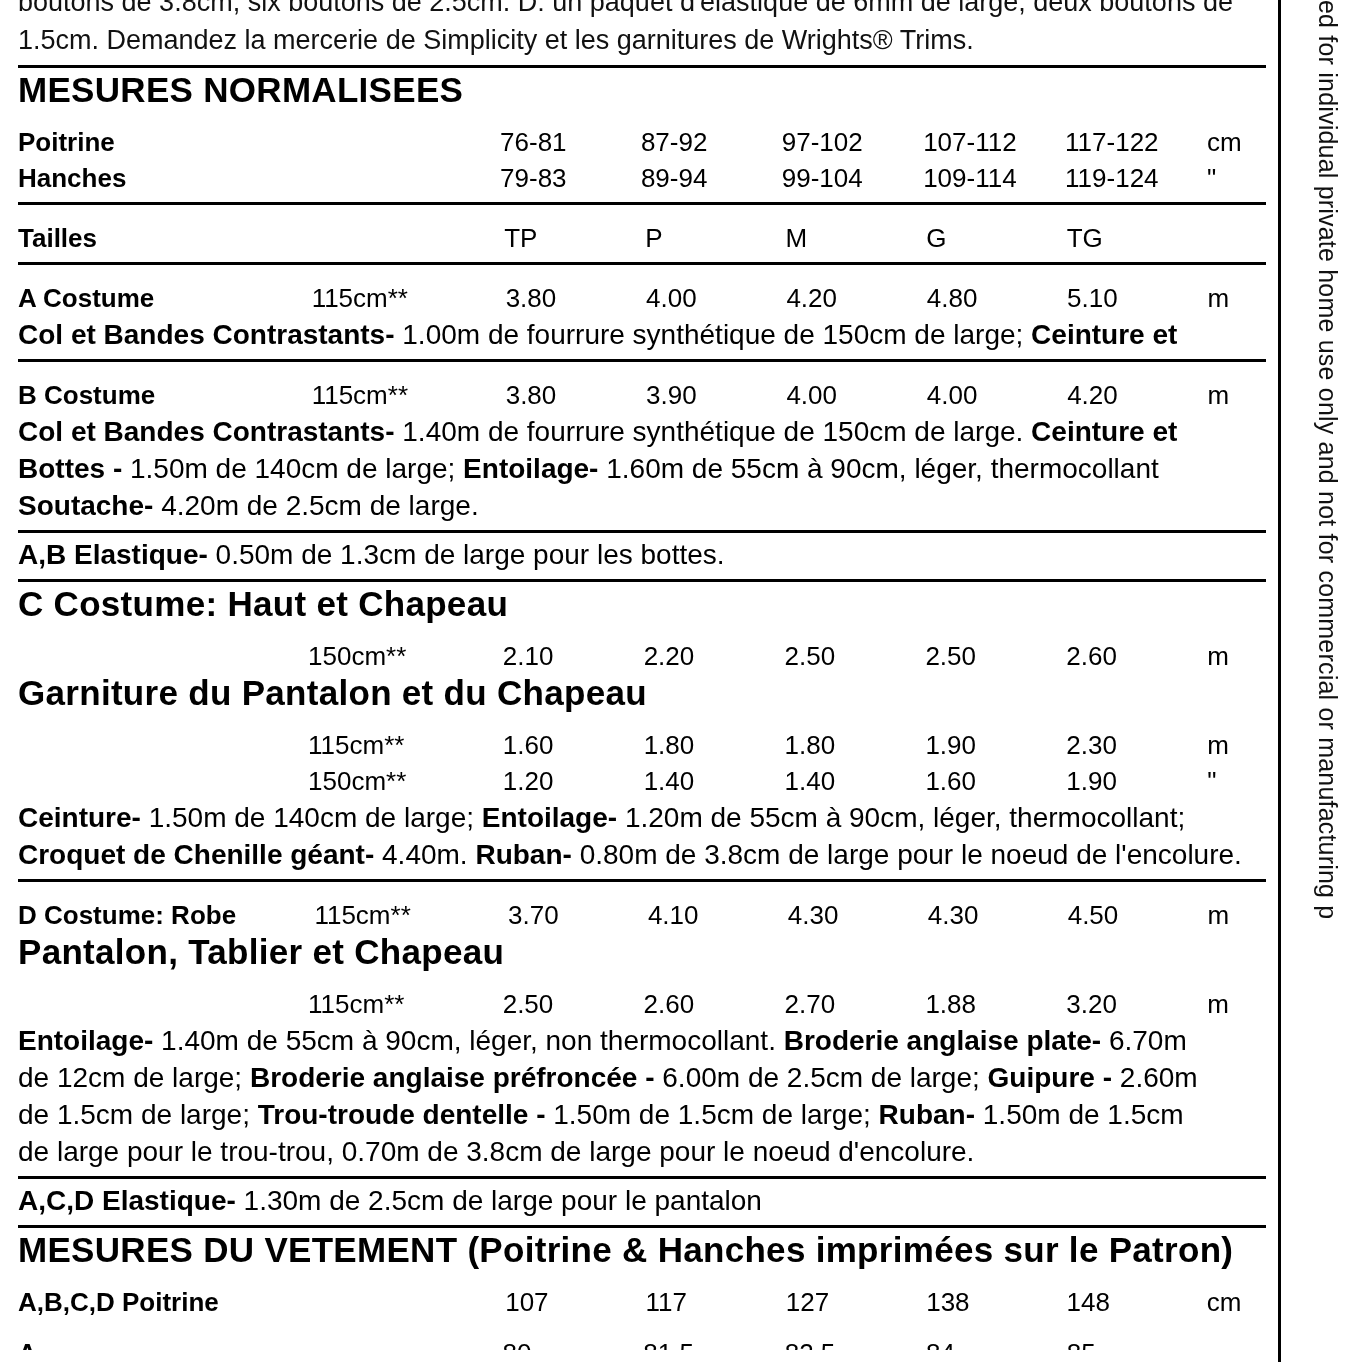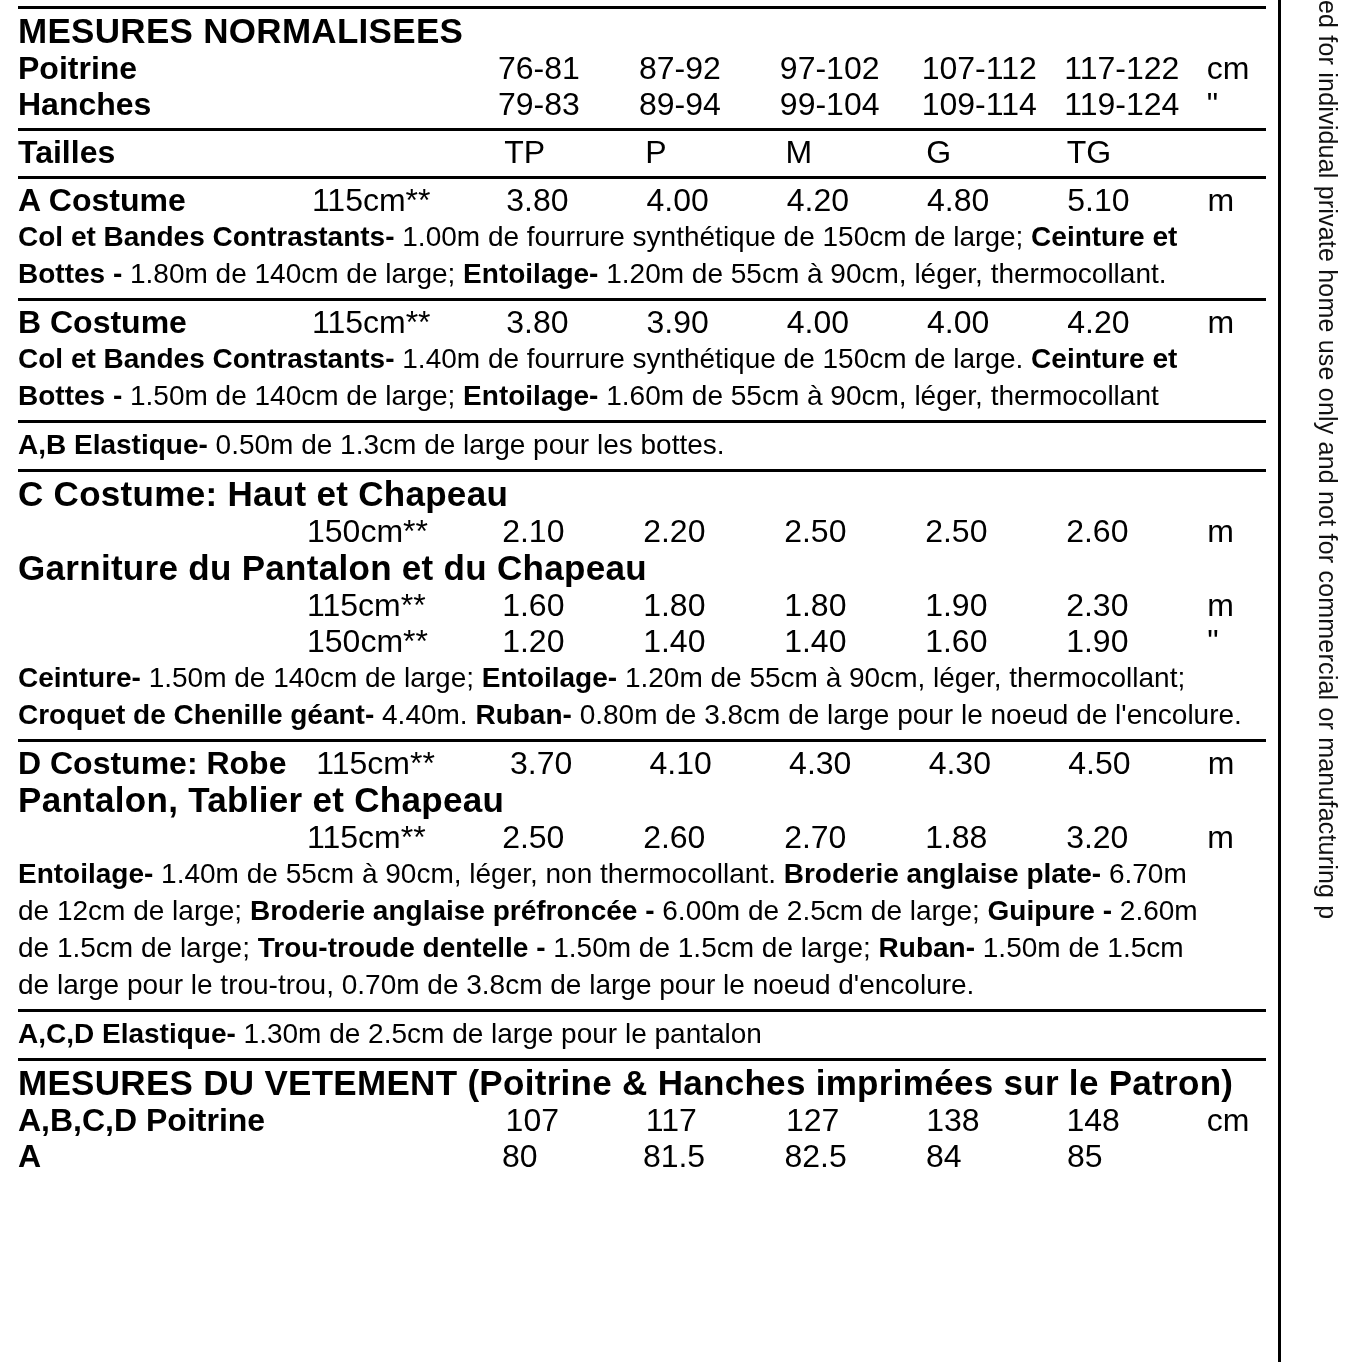--- a/index.html
+++ b/index.html
@@ -85,22 +85,23 @@
     font-size: 35px;
     font-weight: bold;
     letter-spacing: 0.3px;
     line-height: 38px;
   }
 
   
   table.grid {
     border-collapse: collapse;
     width: 1248px;
-    font-size: 32px;
+    font-size: 26px;
     line-height: 36px;
+    margin-top: 15px;
   }
   table.grid td {
     padding: 0;
     vertical-align: top;
     white-space: nowrap;
   }
   .c-lbl   { width: 300px; font-weight: bold; }
   .c-lbl-n { width: 300px; font-weight: normal; }
   .c-w     { width: 198px; }
   .c-s     { width: 144px; }
@@ -126,20 +127,26 @@
 </head>
 <body>
 
 <div class="page">
 
   <div class="right-rule"></div>
   <div class="vertical-note">ed for individual private home use only and not for commercial or manufacturing p</div>
 
   <div class="content">
 
+    <div class="intro">
+      <div class="clip">
+        <span>boutons de 3.8cm, six boutons de 2.5cm. D: un paquet d'élastique de 6mm de large, deux boutons de</span>
+      </div>
+      <div>1.5cm. Demandez la mercerie de Simplicity et les garnitures de Wrights® Trims.</div>
+    </div>
 
     <hr class="rule">
 
     <div class="sec-title">MESURES NORMALISEES</div>
     <table class="grid">
       <tbody>
           <tr>
         <td class="c-lbl">Poitrine</td>
         <td class="c-w"></td>
         <td class="c-s">76-81</td>
@@ -190,21 +197,20 @@
         <td class="c-s">4.00</td>
         <td class="c-s">4.20</td>
         <td class="c-s">4.80</td>
         <td class="c-s">5.10</td>
         <td class="c-u">m</td>
       </tr>
     </tbody>
       </table>
     <div class="note">
       <div><b>Col et Bandes Contrastants-</b> 1.00m de fourrure synthétique de 150cm de large; <b>Ceinture et</b></div>
-      <div><b>Bottes -</b> 1.80m de 140cm de large; <b>Entoilage-</b> 1.20m de 55cm à 90cm, léger, thermocollant.</div>
     </div>
 
     <hr class="rule">
 
     <table class="grid">
       <tbody>
           <tr>
         <td class="c-lbl">B Costume</td>
         <td class="c-w">115cm**</td>
         <td class="c-s">3.80</td>
@@ -212,20 +218,21 @@
         <td class="c-s">4.00</td>
         <td class="c-s">4.00</td>
         <td class="c-s">4.20</td>
         <td class="c-u">m</td>
       </tr>
     </tbody>
       </table>
     <div class="note">
       <div><b>Col et Bandes Contrastants-</b> 1.40m de fourrure synthétique de 150cm de large. <b>Ceinture et</b></div>
       <div><b>Bottes -</b> 1.50m de 140cm de large; <b>Entoilage-</b> 1.60m de 55cm à 90cm, léger, thermocollant</div>
+      <div><b>Soutache-</b> 4.20m de 2.5cm de large.</div>
     </div>
 
     <hr class="rule">
 
     <div class="note"><b>A,B Elastique-</b> 0.50m de 1.3cm de large pour les bottes.</div>
 
     <hr class="rule">
 
     <div class="sec-title">C Costume: Haut et Chapeau</div>
     <table class="grid">

